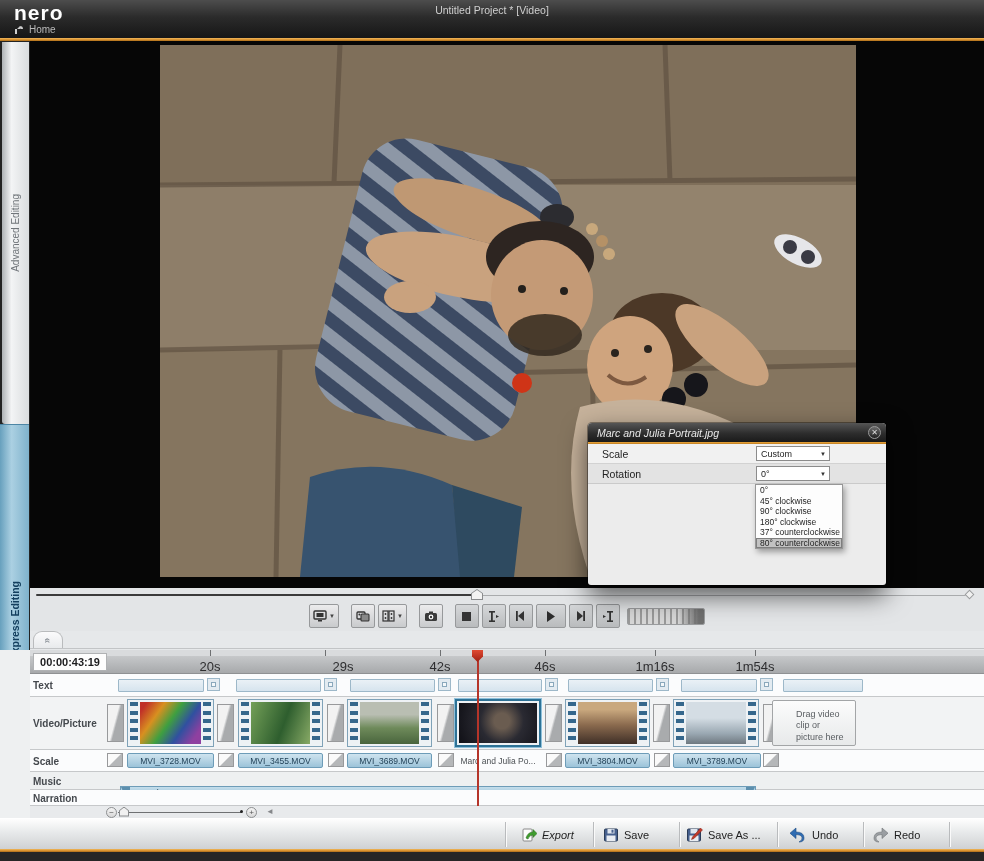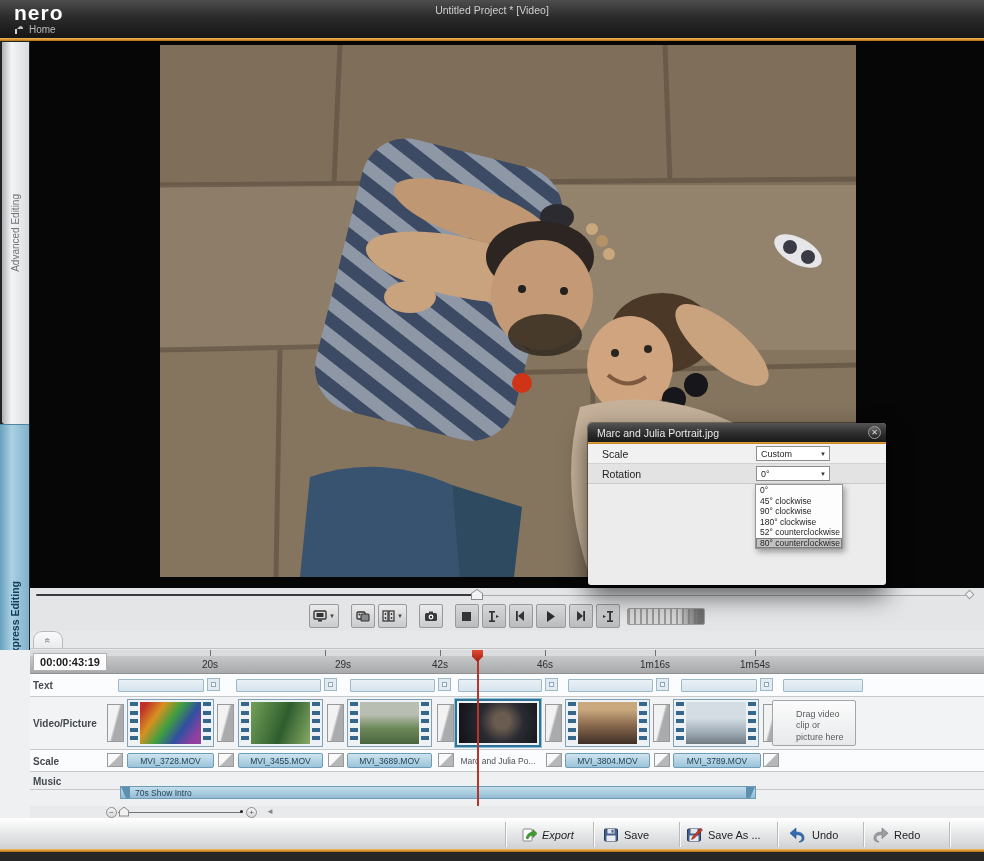--- a/index.html
+++ b/index.html
@@ -66,21 +66,21 @@
 
   
   .timeline { position:absolute; left:0; top:650px; width:984px; height:168px; background:#eef0f1; z-index:6; }
   .row { position:absolute; left:30px; width:954px; border-bottom:1px solid #c6c8ca; }
   .row-label { position:absolute; left:3px; top:50%; transform:translateY(-50%); font-size:10px; font-weight:bold; color:#45494e; }
 
   .ruler { position:absolute; left:30px; top:0; width:954px; height:24px;
     background:linear-gradient(180deg,#d9dbdd 0 6px,#c6c8ca 6px,#a7a9ab 100%); border-bottom:1px solid #8f9193; }
   .timecode-box { position:absolute; left:3px; top:3px; width:74px; height:18px; background:#fdfdfd;
     border:1px solid #b0b2b4; font-size:11px; font-weight:bold; color:#1d1d1f; display:flex; align-items:center; justify-content:center; }
-  .ruler-label { position:absolute; top:9px; transform:translateX(-50%); font-size:10px; color:#2e2e30; }
+  .ruler-label { position:absolute; top:9px; transform:translateX(-50%); font-size:13px; color:#2e2e30; }
   .ruler-tick { position:absolute; top:0; width:1px; height:6px; background:#6e7072; }
 
   .row-text { top:24px; height:23px; background:#fbfcfd; }
   .textbar { position:absolute; top:5px; height:13px; background:linear-gradient(180deg,#eaf1f6,#d6e4ee);
     border:1px solid #9db8c9; border-radius:1px; }
   .tjoin { position:absolute; top:4px; width:13px; height:13px; background:#e3ebf1; border:1px solid #9db8c9; }
   .tjoin i { position:absolute; left:3px; top:3px; right:3px; bottom:3px; display:block; border:1px solid #8aa8bc; background:#f4f8fa; }
 
   .row-video { top:47px; height:53px; background:#f2f3f4; }
   .trans { position:absolute; top:7px; width:17px; height:38px; border:1px solid #98999b;
@@ -132,21 +132,21 @@
   
   .playhead { position:absolute; left:477px; top:0; width:1.5px; height:156px; background:#b5352a; z-index:15; }
   .playhead-cap { position:absolute; left:472px; top:0; width:11px; height:12px; z-index:16;
     clip-path:polygon(0 0,100% 0,100% 55%,50% 100%,0 55%); background:linear-gradient(180deg,#e04a32,#9e1f12); }
 
   
   .dialog { position:absolute; left:588px; top:423px; width:298px; height:162px; z-index:50;
     background:#ececec; border-radius:4px 4px 3px 3px; box-shadow:0 10px 26px rgba(0,0,0,.65), 0 0 0 1px rgba(0,0,0,.35); }
   .dlg-title { position:absolute; left:0; top:0; width:100%; height:19px; border-radius:4px 4px 0 0;
     background:linear-gradient(180deg,#555 0%,#2d2d2d 55%,#1a1a1a 100%);
-    color:#e8e8e8; font-size:10.5px; display:flex; align-items:center; padding-left:9px; }
+    color:#e8e8e8; font-size:10.5px; display:flex; align-items:center; padding-left:9px;font-style:italic; }
   .dlg-accent { position:absolute; left:0; top:19px; width:100%; height:2px; background:linear-gradient(180deg,#eaa83f,#bf7c1f); }
   .dlg-close { position:absolute; right:5px; top:3px; width:13px; height:13px; border-radius:50%;
     border:1px solid #9a9a9a; background:linear-gradient(180deg,#6a6a6a,#222); color:#ddd; font-size:8px;
     display:flex; align-items:center; justify-content:center; cursor:pointer; }
   .dlg-row { position:absolute; left:0; width:100%; height:20px; display:flex; align-items:center; }
   .dlg-row.r1 { top:21px; background:#f1f1f1; border-bottom:1px solid #d2d2d2; }
   .dlg-row.r2 { top:41px; background:#e3e3e3; border-bottom:1px solid #cacaca; }
   .dlg-label { font-size:10.5px; color:#222; margin-left:14px; }
   .dropdown { position:absolute; left:168px; width:74px; height:15px; background:#fff; border:1px solid #8c8c8c;
     font-size:9px; color:#222; display:flex; align-items:center; padding:0 4px; cursor:pointer; }
@@ -448,20 +448,23 @@
 
     <div class="row row-music">
       <span class="row-label">Music</span>
       <div class="musicbar" style="left:90px;width:636px;margin-top:12px;">
         <span class="edge l"></span>
         <span>70s Show Intro</span>
         <span class="edge r"></span>
       </div>
     </div>
 
+    <div class="row row-narr">
+      <span class="row-label">Narration</span>
+    </div>
 
     <div class="row row-zoom">
       <div class="zctl zcircle" style="position:absolute;left:76px;top:0.5px;">
           <span>−</span>
         </div>
       <div class="zline" style="left:88px;"></div>
       <div class="zhandle" style="left:89px;">
           <i></i>
         </div>
       <div class="zdot" style="left:210px;"></div>
@@ -493,21 +496,21 @@
       <div class="dropdown">
         <span>0°</span>
         <span class="dd">▼</span>
       </div>
     </div>
     <div class="optlist">
       <div class="opt">0°</div>
       <div class="opt">45° clockwise</div>
       <div class="opt">90° clockwise</div>
       <div class="opt">180° clockwise</div>
-      <div class="opt">52° counterclockwise</div>
+      <div class="opt">37° counterclockwise</div>
       <div class="opt selected">80° counterclockwise</div>
     </div>
   </div>
 
   <div class="actionbar">
     <div class="sep" style="left:505px;"></div>
     <div class="sep" style="left:593px;"></div>
     <div class="sep" style="left:679px;"></div>
     <div class="sep" style="left:777px;"></div>
     <div class="sep" style="left:863px;"></div>

